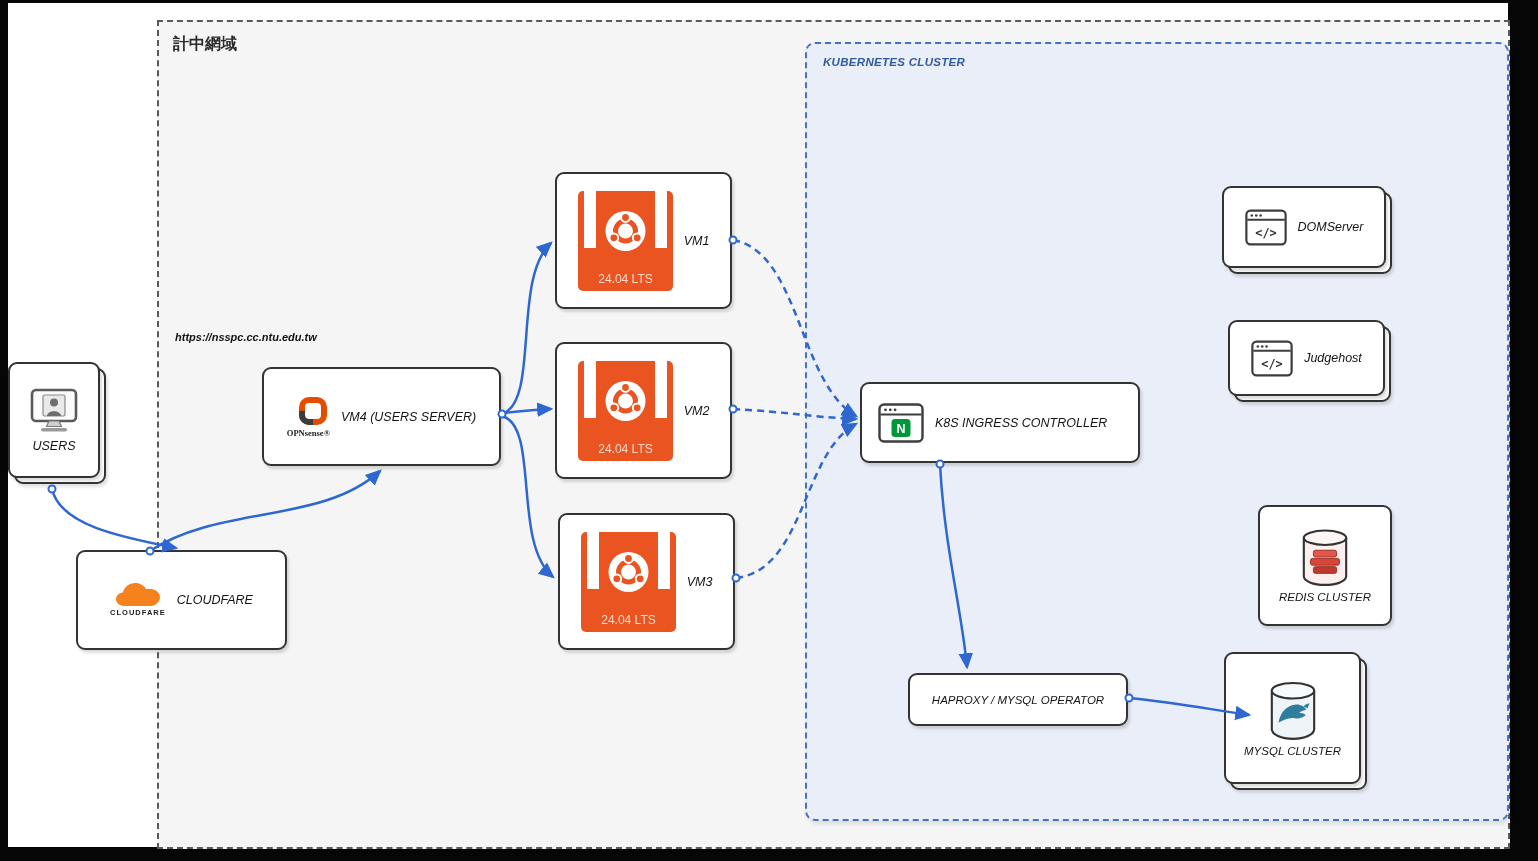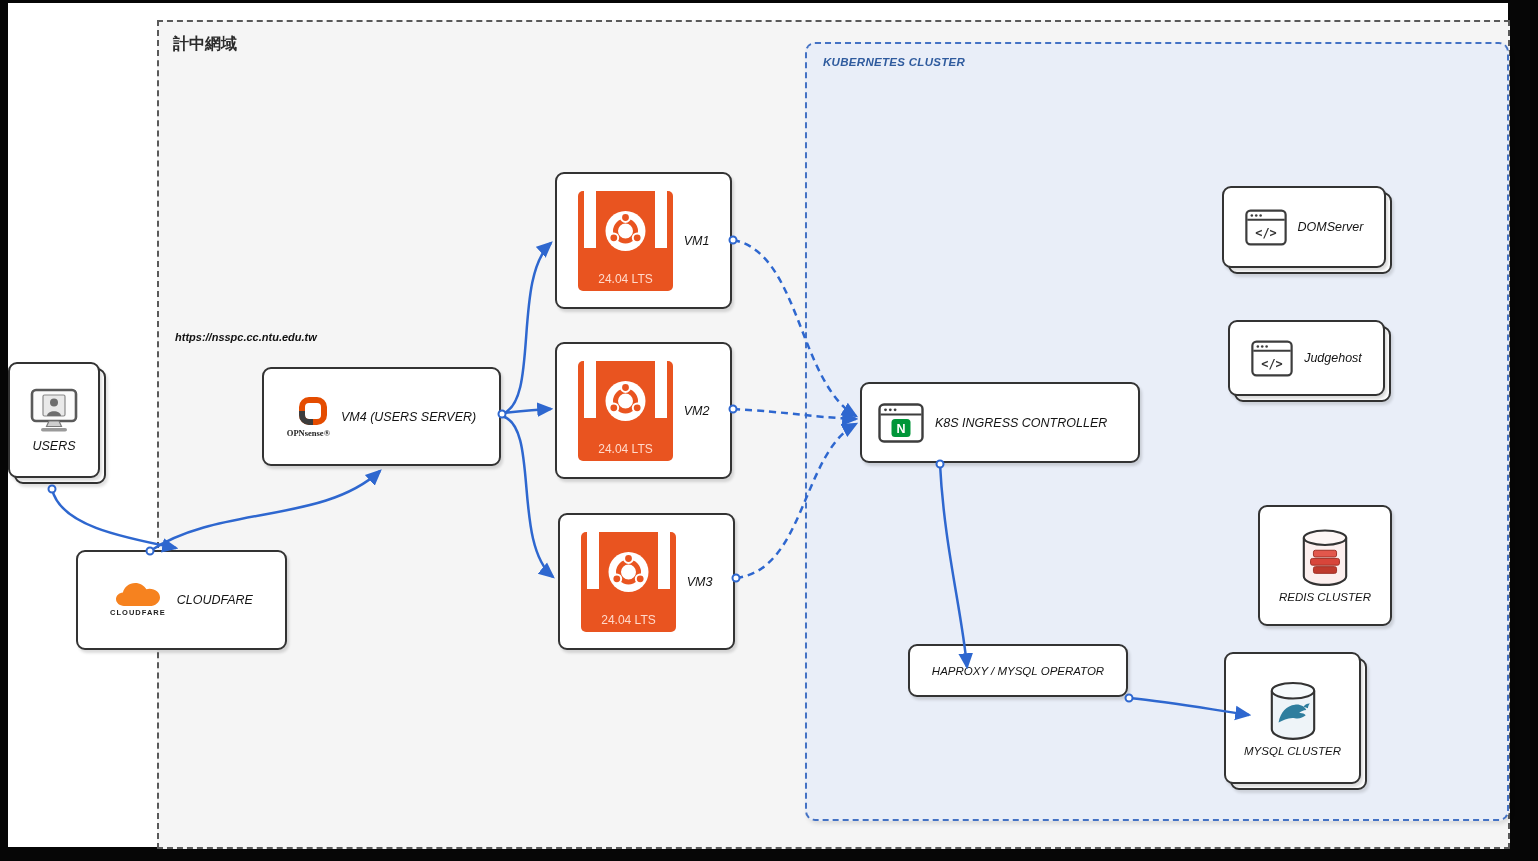--- a/index.html
+++ b/index.html
@@ -45,21 +45,21 @@
   .n-users      { left:8px;    top:362px; width:88px;  height:112px; }
   .n-cloudflare { left:76px;   top:550px; width:207px; height:96px;  }
   .n-vm4        { left:262px;  top:367px; width:235px; height:95px;  }
   .n-vm1        { left:555px;  top:172px; width:173px; height:133px; }
   .n-vm2        { left:555px;  top:342px; width:173px; height:133px; }
   .n-vm3        { left:558px;  top:513px; width:173px; height:133px; }
   .n-ingress    { left:860px;  top:382px; width:260px; height:77px;  }
   .n-domserver  { left:1222px; top:186px; width:160px; height:78px;  }
   .n-judgehost  { left:1228px; top:320px; width:153px; height:72px;  }
   .n-redis      { left:1258px; top:478px; width:130px; height:117px;margin-top:27px; }
-  .n-haproxy    { left:908px;  top:644px; width:216px; height:49px;  }
+  .n-haproxy    { left:908px;  top:673px; width:216px; height:49px;  }
   .n-mysql      { left:1224px; top:652px; width:133px; height:128px; }
 
   .cf-logo { display:flex; flex-direction:column; align-items:center; gap:1px; }
   .cf-word { font-size:7.5px; font-weight:700; letter-spacing:1px; color:#1d1d1d; }
   .opn-logo { display:flex; flex-direction:column; align-items:flex-end; gap:2px;font-family:Liberation Serif, serif; }
   .opn-word { font-size:8.5px; font-weight:700; color:#1d1d1d; }
 
   svg text { font-family:"Liberation Sans", sans-serif; }
   .fill-ubuntu { fill:var(--ubuntu,#e95420); }
   .stroke-ubuntu { stroke:var(--ubuntu,#e95420); }

